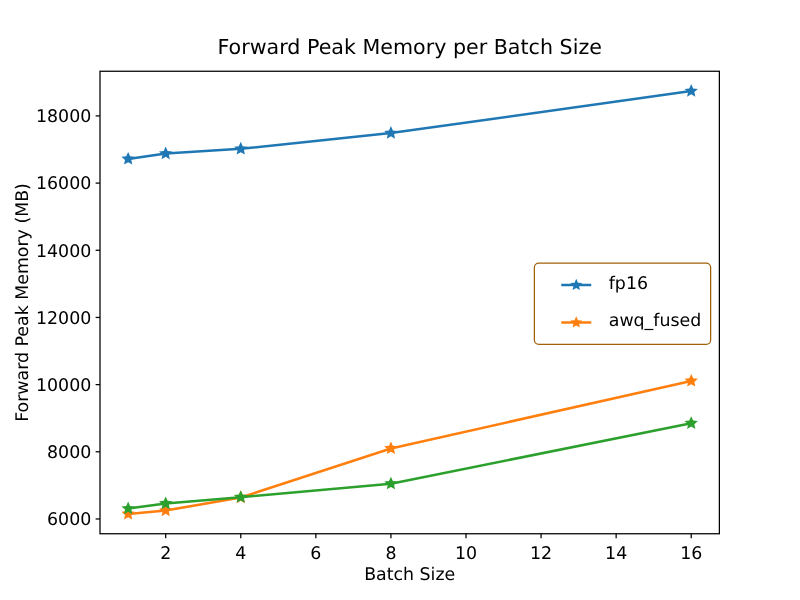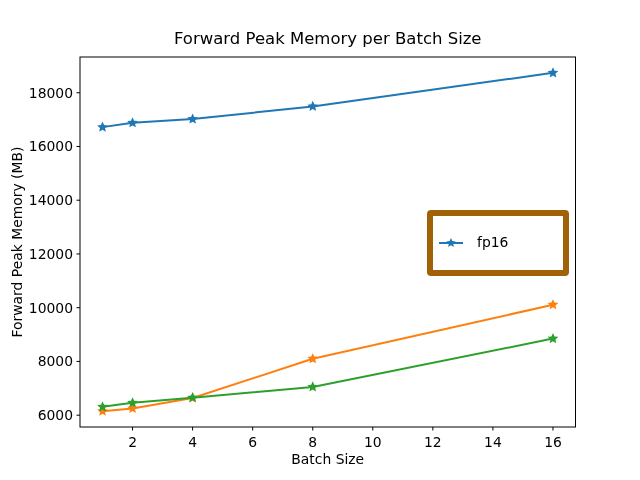--- a/index.html
+++ b/index.html
@@ -18,24 +18,24 @@
   .chart-title { font-size: 16.5px; }
   .axis-label  { font-size: 13.9px; }
   .tick-label  { font-size: 13.9px; }
   .legend {
     position: absolute;
     left: 427px;
     top: 210px;
     width: 142px;
     height: 66px;
     box-sizing: border-box;
-    border: 6px solid #a16207;
+    border: 1px solid #a16207;
     border-radius: 4px;
     background: rgba(255,255,255,0.9);
-    padding: 2px 5px;
+    padding: 2px 20px;
     display: flex;
     flex-direction: column;
     justify-content: space-around;
   }
   .legend-row { display: flex; align-items: center; height: 20px; }
   .legend-swatch { flex: 0 0 auto; }
   .legend-label {
     font-size: 13.9px;
     color: #000000;
     margin-left: 13px;
@@ -105,14 +105,21 @@
   </svg>
 
   <div class="legend">
     <div class="legend-row">
       <svg class="legend-swatch" width="26" height="14">
           <line x1="1" y1="7" x2="25" y2="7" stroke="#1f77b4" stroke-width="2"></line>
           <path d="M13.00,2.00L14.38,5.10L17.76,5.45L15.23,7.73L15.94,11.05L13.00,9.35L10.06,11.05L10.77,7.73L8.24,5.45L11.62,5.10Z" fill="#1f77b4"></path>
         </svg>
       <span class="legend-label">fp16</span>
     </div>
+    <div class="legend-row">
+      <svg class="legend-swatch" width="26" height="14">
+          <line x1="1" y1="7" x2="25" y2="7" stroke="#ff7f0e" stroke-width="2"></line>
+          <path d="M13.00,2.00L14.38,5.10L17.76,5.45L15.23,7.73L15.94,11.05L13.00,9.35L10.06,11.05L10.77,7.73L8.24,5.45L11.62,5.10Z" fill="#ff7f0e"></path>
+        </svg>
+      <span class="legend-label">awq_fused</span>
+    </div>
   </div>
 </div>
 
 </body></html>

